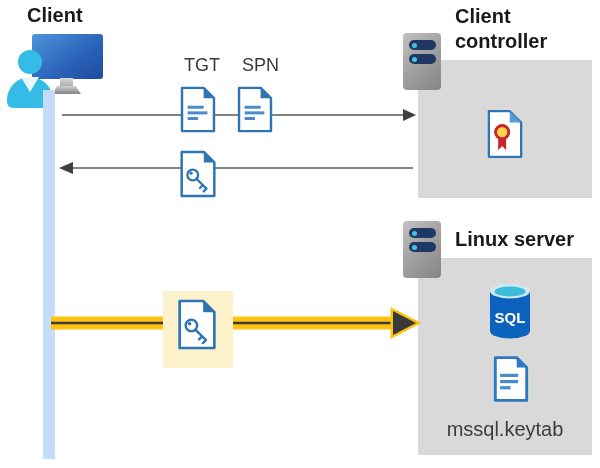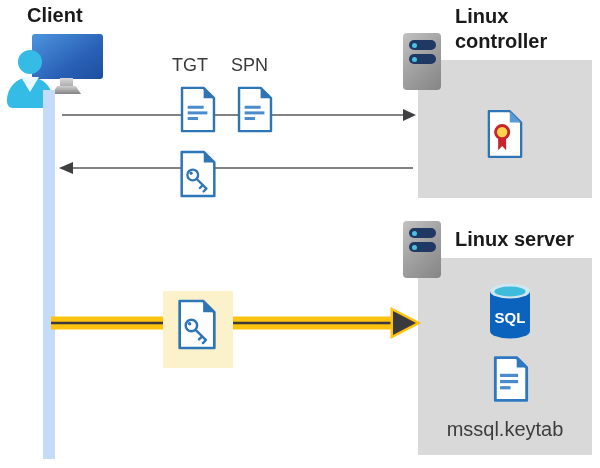--- a/index.html
+++ b/index.html
@@ -31,38 +31,38 @@
   .server .pill{position:relative;width:27px;height:10px;border-radius:5px;background:#203864;}
   .server .pill::before{content:'';position:absolute;left:3px;top:2.5px;width:5px;height:5px;
     border-radius:50%;background:#45C2E9;}
   .dc-server{left:403px;top:33px;}
   .lx-server{left:403px;top:221px;}
   .dc-panel{left:418px;top:60px;width:174px;height:138px;}
   .lx-panel{left:418px;top:258px;width:174px;height:197px;}
   .dc-label{left:455px;top:4px;width:115px;}
   .lx-label{left:455px;top:227px;width:160px;white-space:nowrap;}
   .client-label{left:27px;top:3px;}
-  .tgt-label{left:172px;top:55px;width:48px;text-align:left;}
-  .spn-label{left:231px;top:55px;width:48px;text-align:left;}
+  .tgt-label{left:172px;top:55px;width:48px;text-align:right;}
+  .spn-label{left:231px;top:55px;width:48px;text-align:right;}
   .keytab-label{left:418px;top:418px;width:174px;text-align:center;font-size:20px;color:#3d3d3d;}
   .highlight{left:163px;top:291px;width:70px;height:77px;background:#FBF2CC;}
   .arrows{left:0;top:0;}
   .icon-layer{z-index:3;}
   .hl-layer{z-index:2;}
 </style>
 </head>
 <body>
 
 <div class="stage">
 
   <div class="abs panel dc-panel"></div>
   <div class="abs panel lx-panel"></div>
 
   <div class="abs label-bold client-label">Client</div>
-  <div class="abs label-bold dc-label">Linux controller</div>
+  <div class="abs label-bold dc-label">Client controller</div>
   <div class="abs label-bold lx-label">Linux server</div>
   <div class="abs label-plain tgt-label">TGT</div>
   <div class="abs label-plain spn-label">SPN</div>
   <div class="abs keytab-label">mssql.keytab</div>
 
   <div>
     <div class="abs monitor"></div>
     <div class="abs stand-neck"></div>
     <div class="abs stand-base"></div>
     <div class="abs person-head"></div>

